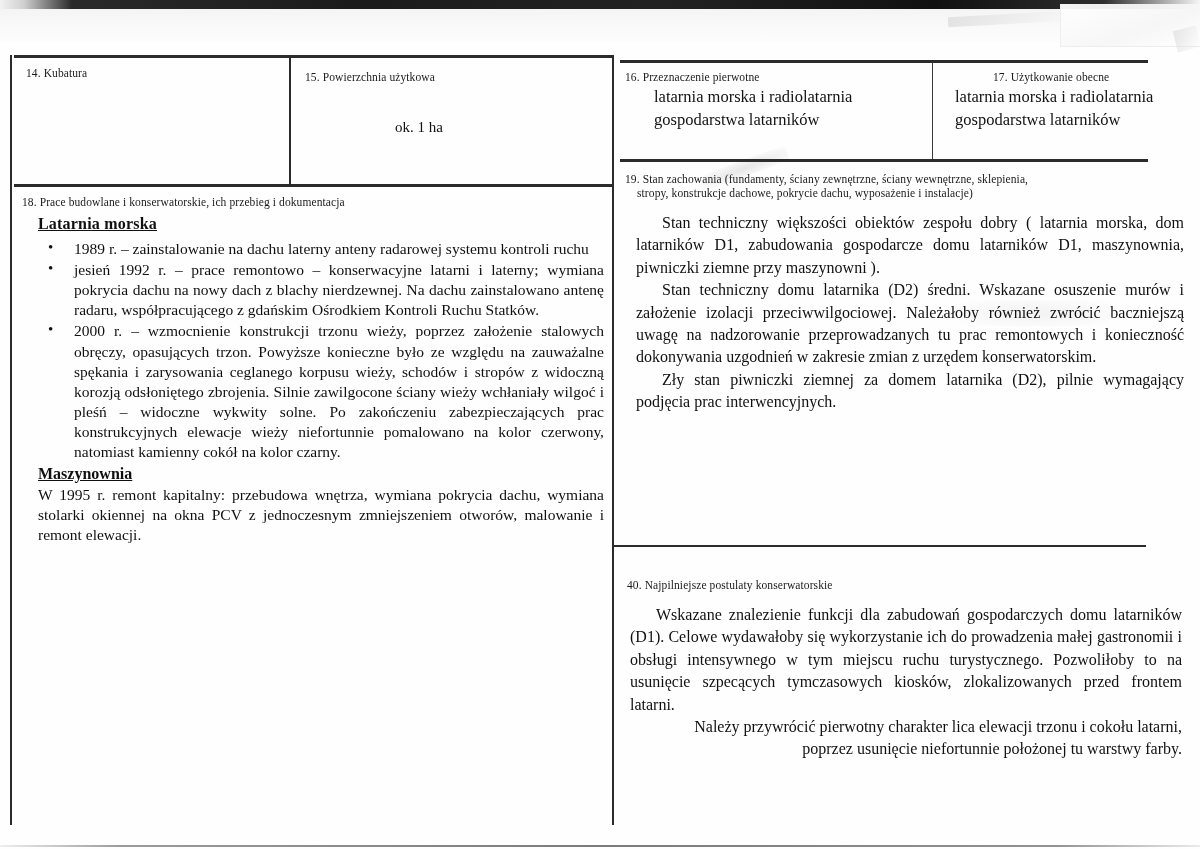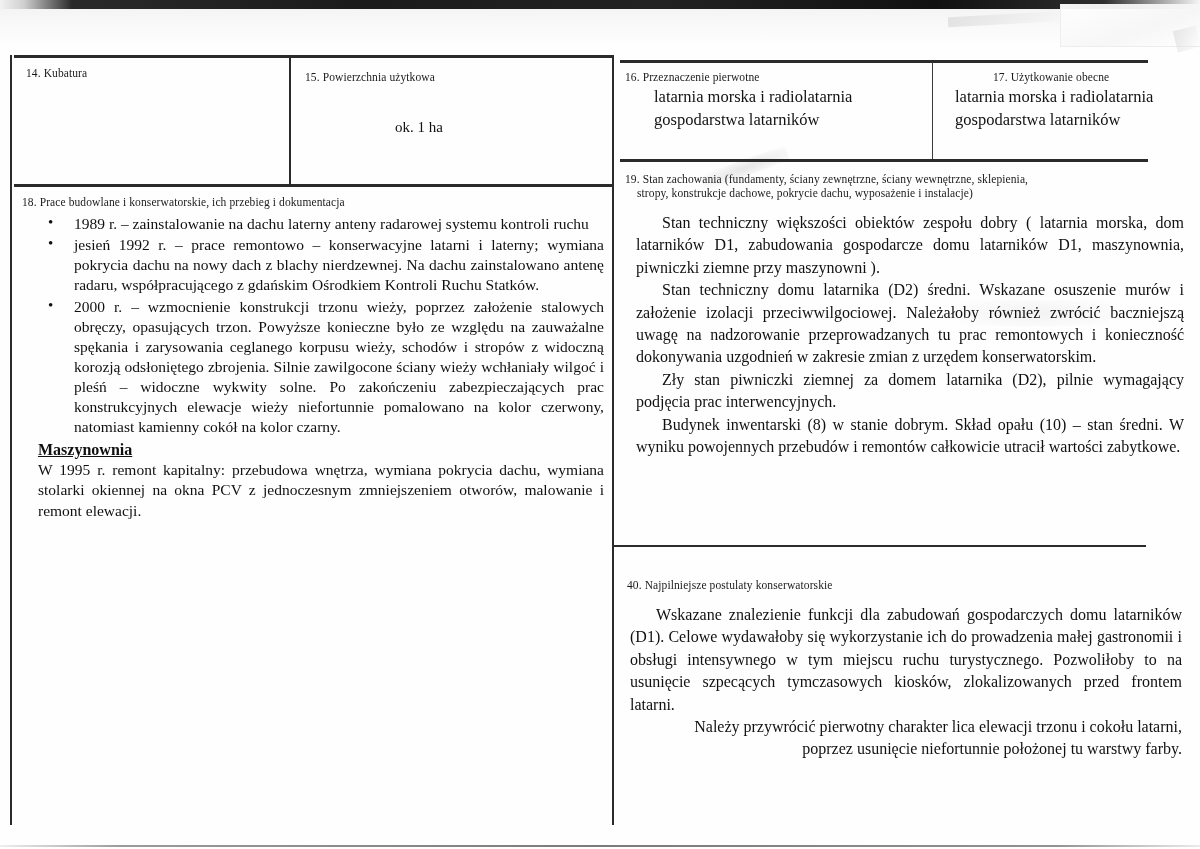--- a/index.html
+++ b/index.html
@@ -221,37 +221,37 @@
   <div class="field-value" style="left:654px; top:85px;">latarnia morska i radiolatarnia</div>
   <div class="field-value" style="left:654px; top:108px;">gospodarstwa latarników</div>
 
   <div class="field-label" style="left:945px; top:70px;margin-left:48px;">17. Użytkowanie obecne</div>
   <div class="field-value" style="left:955px; top:85px;">latarnia morska i radiolatarnia</div>
   <div class="field-value" style="left:955px; top:108px;">gospodarstwa latarników</div>
 
   <div class="field-label" style="left:22px; top:195px;text-align:right;">18. Prace budowlane i konserwatorskie, ich przebieg i dokumentacja</div>
 
   <div class="s18-body">
+    <div class="subhead">Latarnia morska</div>
     <ul>
       <li>1989 r. – zainstalowanie na dachu laterny anteny radarowej systemu kontroli ruchu</li>
       <li>jesień 1992 r. – prace remontowo – konserwacyjne latarni i laterny; wymiana pokrycia dachu na nowy dach z blachy nierdzewnej. Na dachu zainstalowano antenę radaru, współpracującego z gdańskim Ośrodkiem Kontroli Ruchu Statków.</li>
       <li>2000 r. – wzmocnienie konstrukcji trzonu wieży, poprzez założenie stalowych obręczy, opasujących trzon. Powyższe konieczne było ze względu na zauważalne spękania i zarysowania ceglanego korpusu wieży, schodów i stropów z widoczną korozją odsłoniętego zbrojenia. Silnie zawilgocone ściany wieży wchłaniały wilgoć i pleśń – widoczne wykwity solne. Po zakończeniu zabezpieczających prac konstrukcyjnych elewacje wieży niefortunnie pomalowano na kolor czerwony, natomiast kamienny cokół na kolor czarny.</li>
     </ul>
     <div class="subhead2">Maszynownia</div>
     <p class="para">W 1995 r. remont kapitalny: przebudowa wnętrza, wymiana pokrycia dachu, wymiana stolarki okiennej na okna PCV z jednoczesnym zmniejszeniem otworów, malowanie i remont elewacji.</p>
   </div>
 
   <div class="field-label" style="left:625px; top:172px;">19. Stan zachowania (fundamenty, ściany zewnętrzne, ściany wewnętrzne, sklepienia,</div>
   <div class="field-label" style="left:637px; top:186px;">stropy, konstrukcje dachowe, pokrycie dachu, wyposażenie i instalacje)</div>
 
   <div class="s19-body clip-right">
     <p class="just-p">Stan techniczny większości obiektów zespołu dobry ( latarnia morska, dom latarników D1, zabudowania gospodarcze domu latarników D1, maszynownia, piwniczki ziemne przy maszynowni ).</p>
     <p class="just-p">Stan techniczny domu latarnika (D2) średni. Wskazane osuszenie murów i założenie izolacji przeciwwilgociowej. Należałoby również zwrócić baczniejszą uwagę na nadzorowanie przeprowadzanych tu prac remontowych i konieczność dokonywania uzgodnień w zakresie zmian z urzędem konserwatorskim.</p>
     <p class="just-p">Zły stan piwniczki ziemnej za domem latarnika (D2), pilnie wymagający podjęcia prac interwencyjnych.</p>
-    <p class="just-p">Budynek inwentarski (8) w stanie dobrym. Skład opału (10) – stan średni. W wyniku powojennych przebudów i remontów całkowicie utracił wartości zabytkowe.</p>
   </div>
 
   <div class="field-label" style="left:627px; top:578px;">40. Najpilniejsze postulaty konserwatorskie</div>
 
   <div class="s20-body clip-right">
     <p class="just-p">Wskazane znalezienie funkcji dla zabudowań gospodarczych domu latarników (D1). Celowe wydawałoby się wykorzystanie ich do prowadzenia małej gastronomii i obsługi intensywnego  w tym miejscu ruchu turystycznego. Pozwoliłoby to na usunięcie szpecących tymczasowych kiosków, zlokalizowanych przed frontem latarni.</p>
     <p class="just-p last-left">Należy przywrócić pierwotny charakter lica elewacji trzonu i cokołu latarni, poprzez usunięcie niefortunnie położonej tu warstwy farby.</p>
   </div>
 
 </div>

